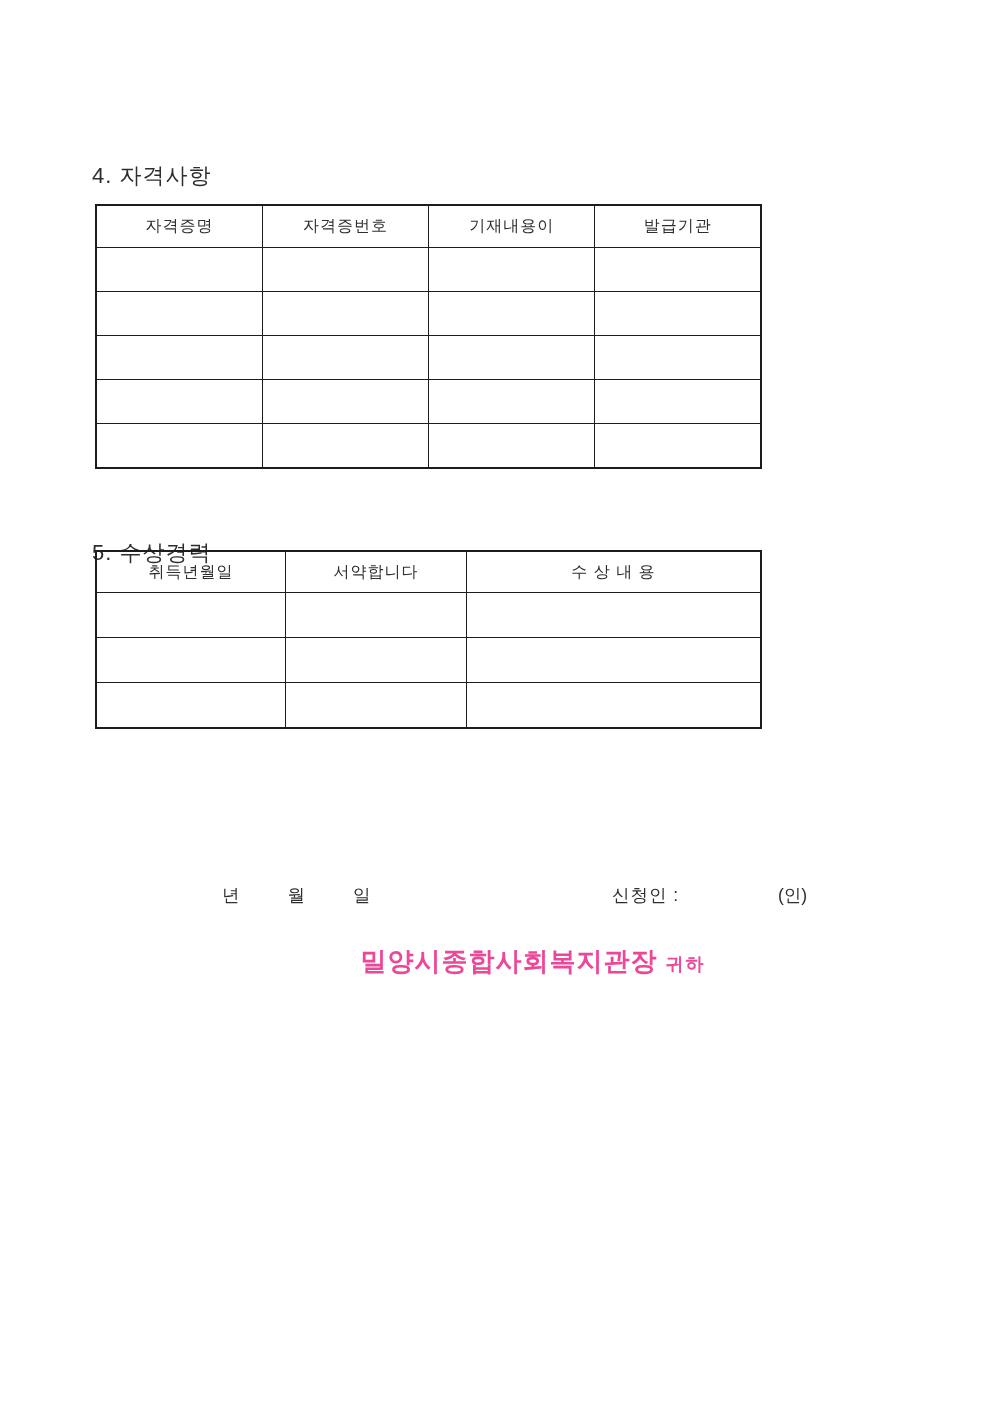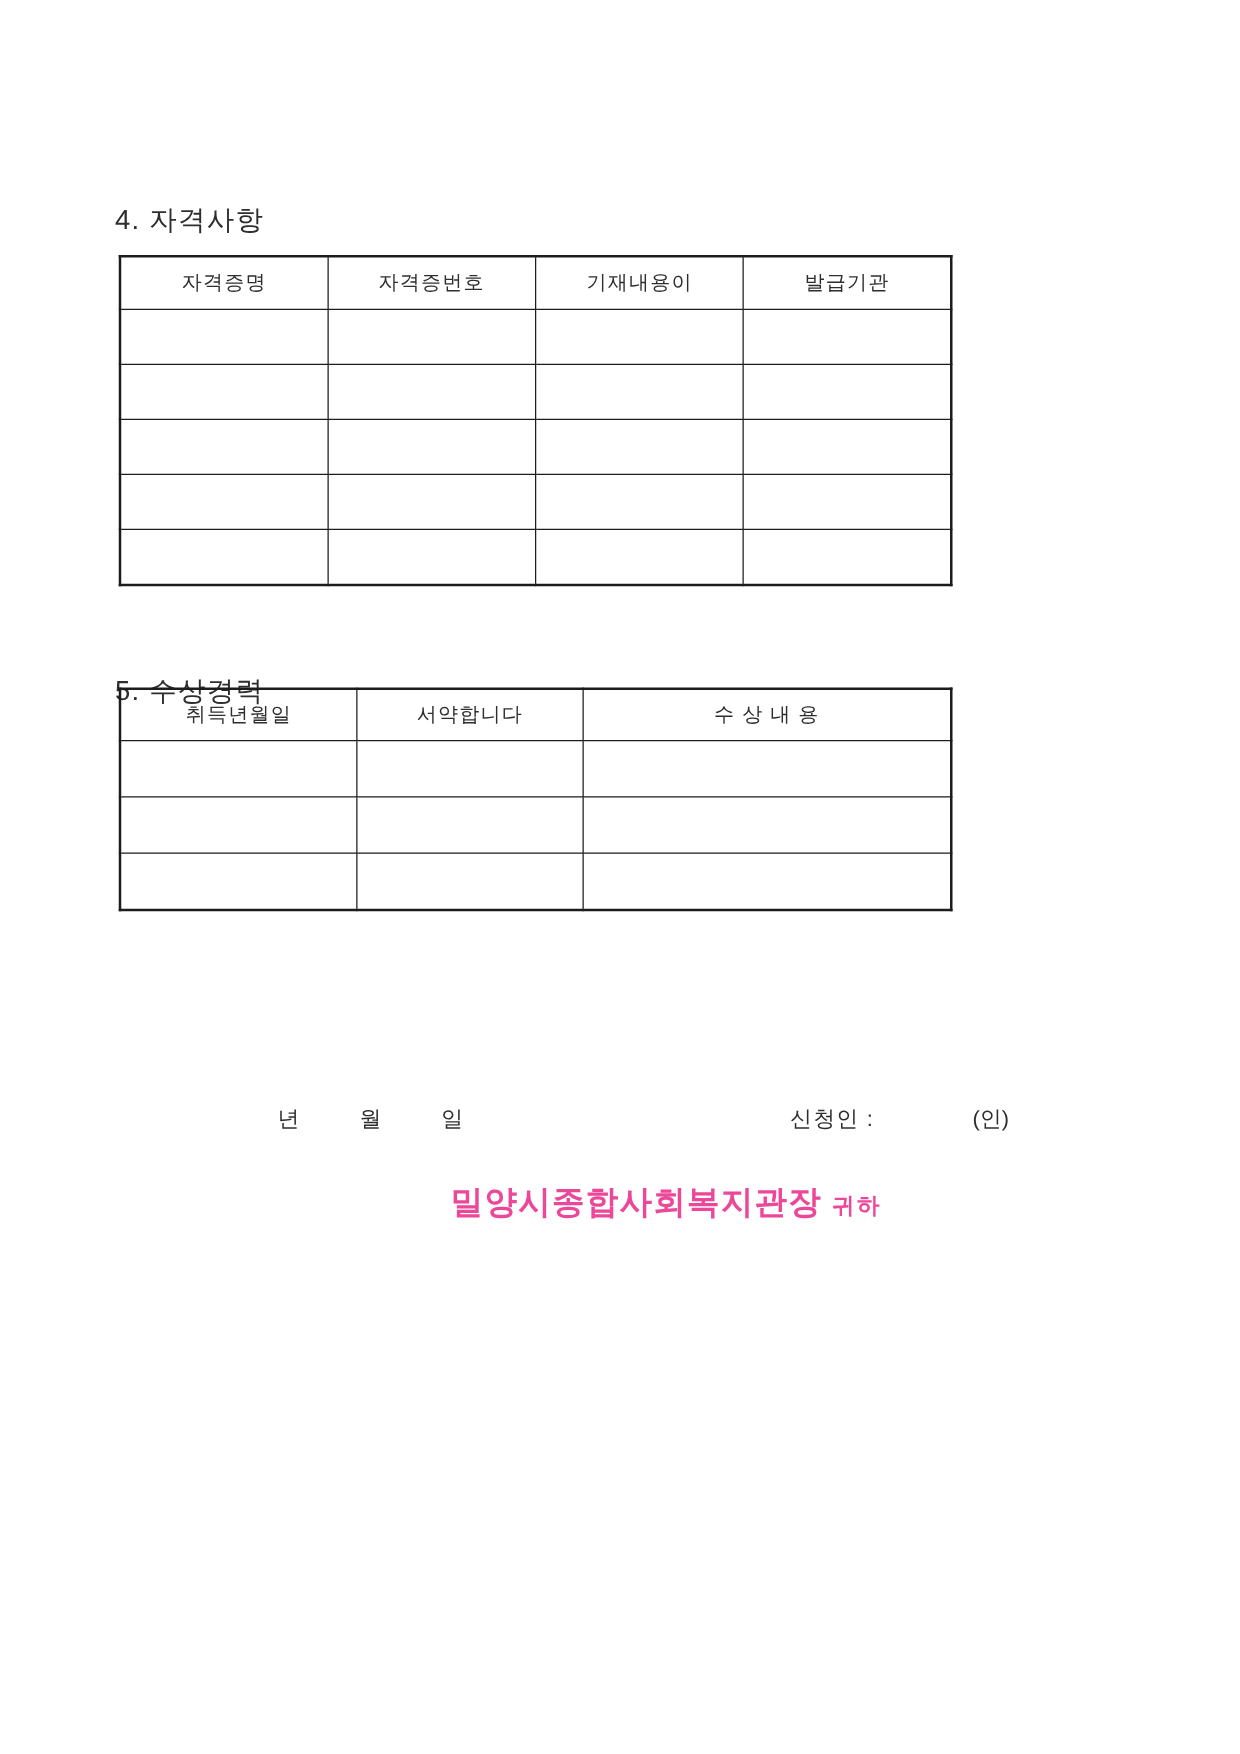--- a/index.html
+++ b/index.html
@@ -73,21 +73,21 @@
     font-size: 17.5px;
     color: #2e2e2e;
   }
   .date-group {
     position: absolute;
     left: 222px;
     top: 0;
     display: flex;
     gap: 48px;
   }
-  .applicant-label { position: absolute; left: 612px; top: 0; letter-spacing: 1px; margin-left: 20px; }
+  .applicant-label { position: absolute; left: 612px; top: 0; letter-spacing: 1px; }
   .seal-label { position: absolute; left: 778px; top: 0; }
 
   .addressee {
     position: absolute;
     top: 944px;
     left: 0;
     width: 100%;
     text-align: center;
     color: #ec4899;
     padding-left: 37px;

